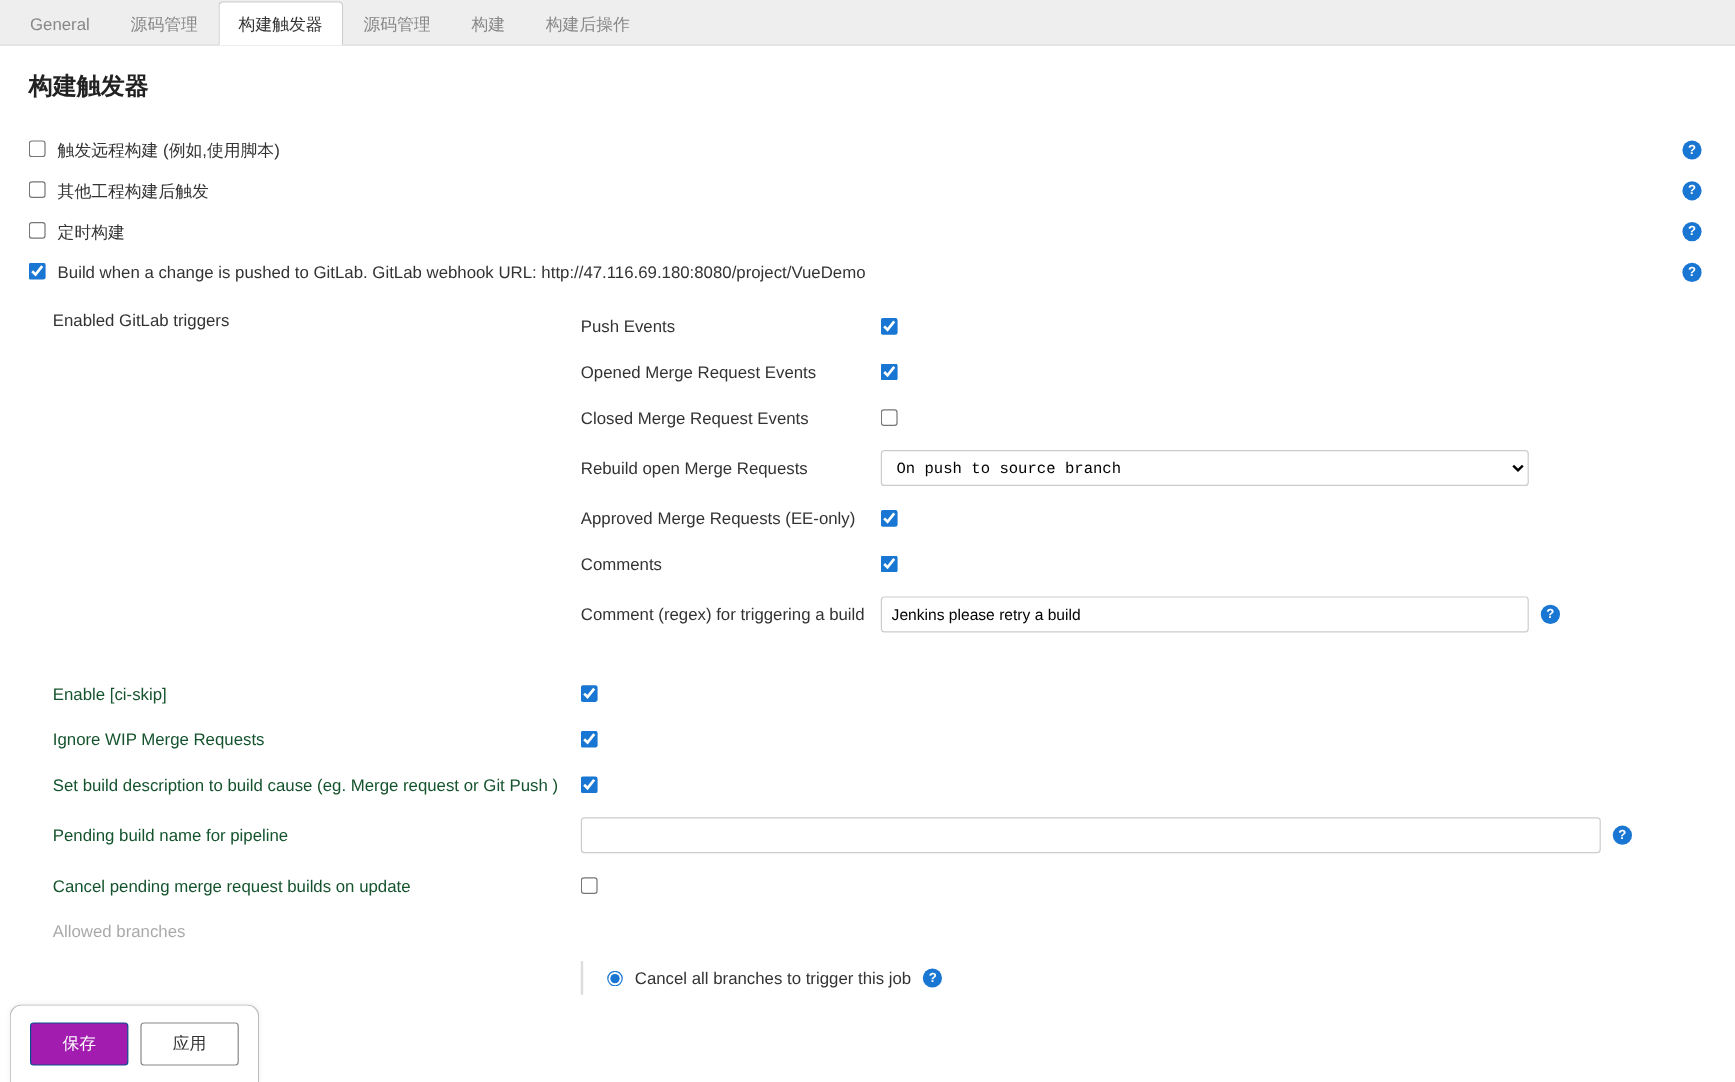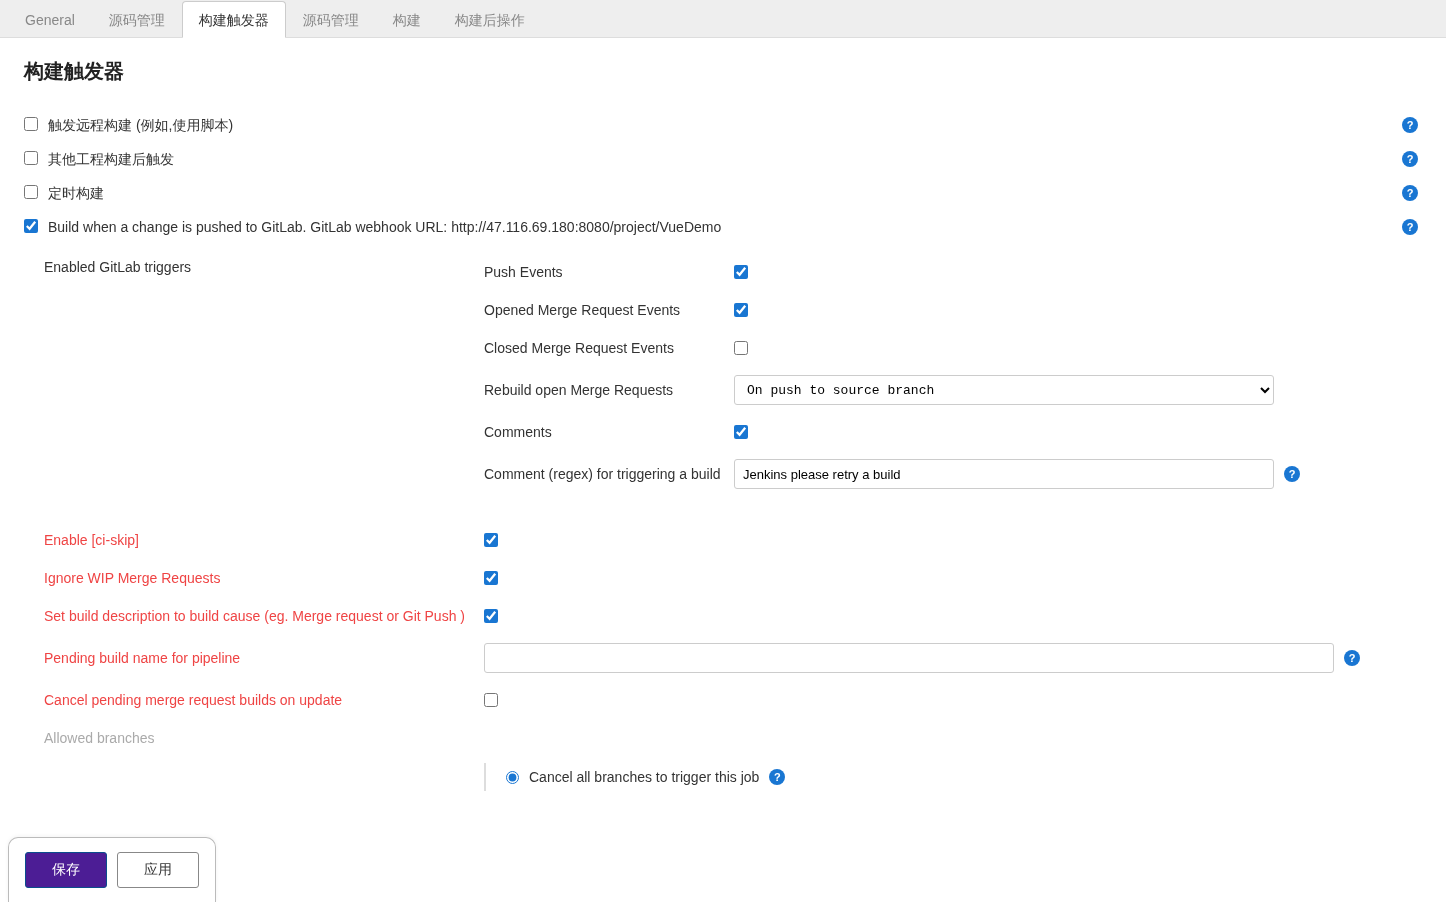--- a/index.html
+++ b/index.html
@@ -153,21 +153,21 @@
     }
     .sub-row {
       display: flex;
       align-items: center;
       padding: 8px 0;
       min-height: 38px;
     }
     .sub-label {
       width: 440px;
       flex-shrink: 0;
-      color: #ef4444;
+      color: #14532d;
     }
     .sub-control {
       flex: 1;
       display: flex;
       align-items: center;
     }
     .sub-control input[type="checkbox"] {
       width: 14px;
       height: 14px;
     }
@@ -207,21 +207,21 @@
       background: #fff;
       border: 1px solid #bbb;
       border-bottom: none;
       border-radius: 10px 10px 0 0;
       padding: 14px 16px;
       display: flex;
       gap: 10px;
       box-shadow: 0 -1px 4px rgba(0,0,0,0.05);
     }
     .btn-primary {
-      background: #4c1d95;
+      background: #a21caf;
       color: #fff;
       border: 1px solid #0a4d8d;
       padding: 8px 26px;
       border-radius: 3px;
       font-size: 14px;
       cursor: pointer;
     }
     .btn-secondary {
       background: #fff;
       color: #333;
@@ -303,20 +303,26 @@
         </div>
         <div class="gl-row">
           <span class="gl-label">Rebuild open Merge Requests</span>
           <div class="gl-control">
             <select>
               <option>On push to source branch</option>
             </select>
           </div>
         </div>
         <div class="gl-row">
+          <span class="gl-label">Approved Merge Requests (EE-only)</span>
+          <div class="gl-control">
+              <input type="checkbox" checked="" style="">
+            </div>
+        </div>
+        <div class="gl-row">
           <span class="gl-label">Comments</span>
           <div class="gl-control">
               <input type="checkbox" checked="" style="">
             </div>
         </div>
         <div class="gl-row">
           <span class="gl-label">Comment (regex) for triggering a build</span>
           <div class="gl-control">
             <input type="text" value="Jenkins please retry a build" style="">
             <span class="help-icon-inline">?</span>

